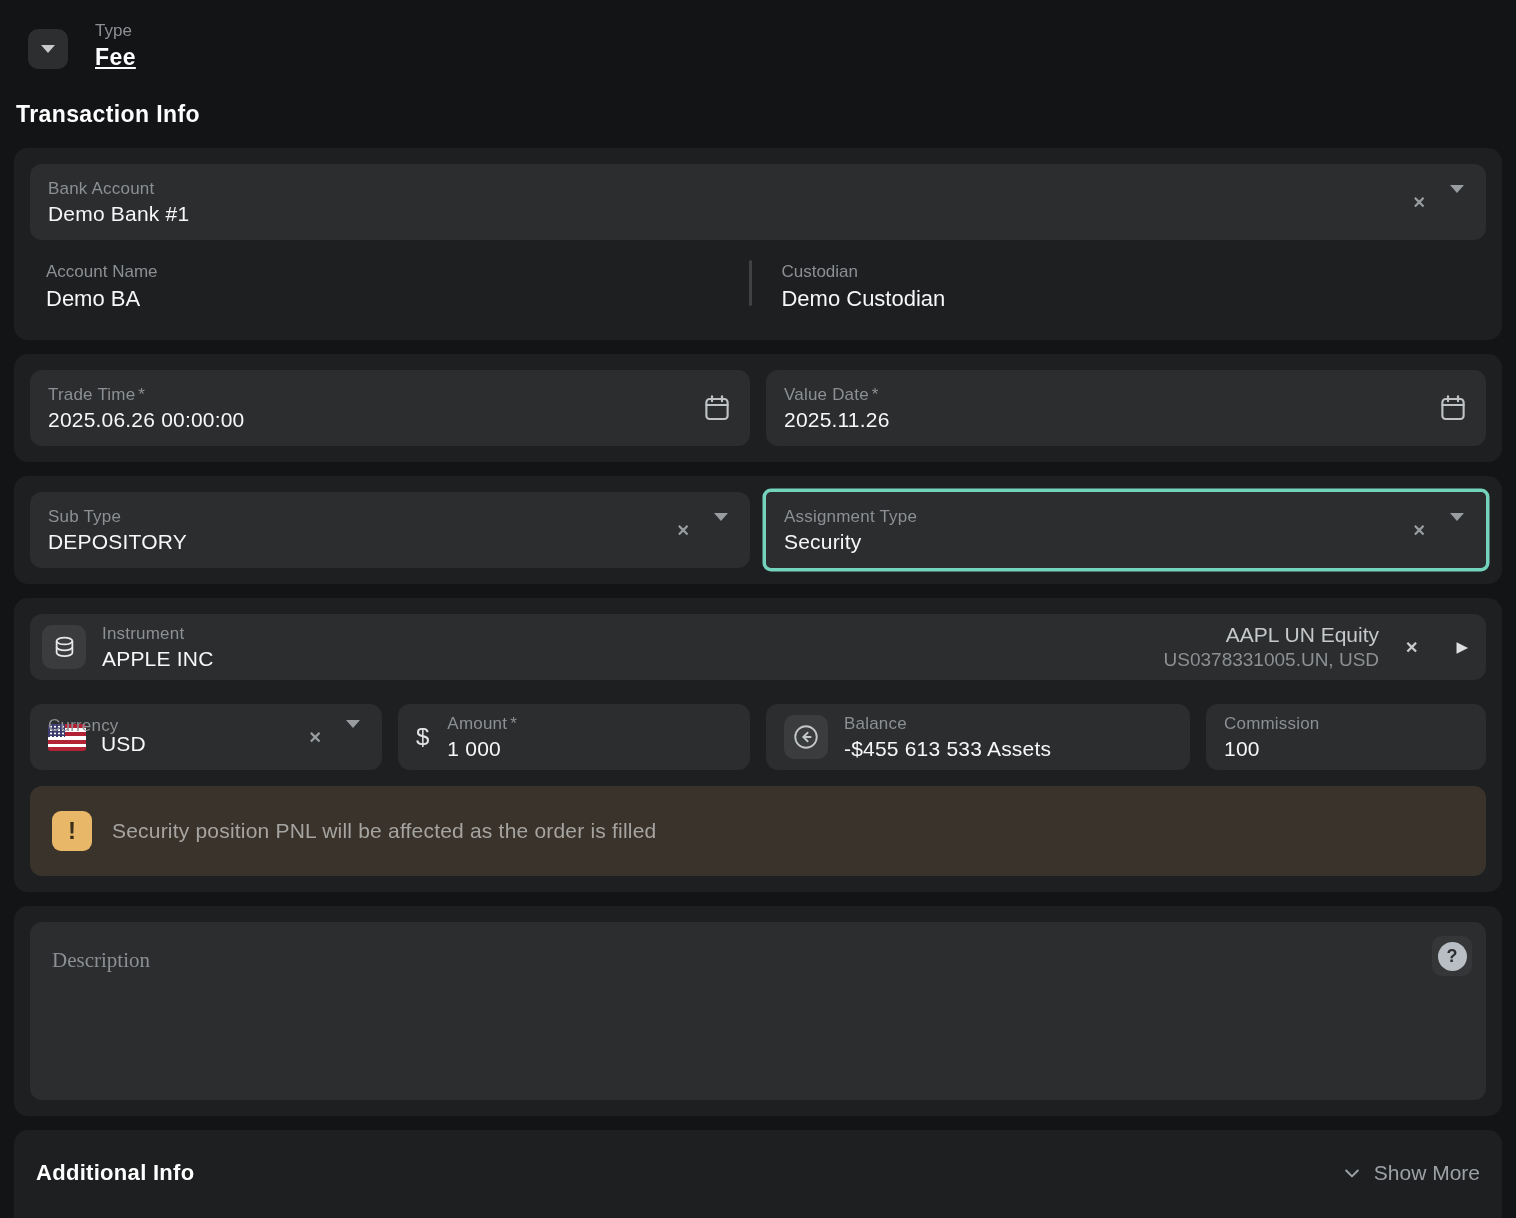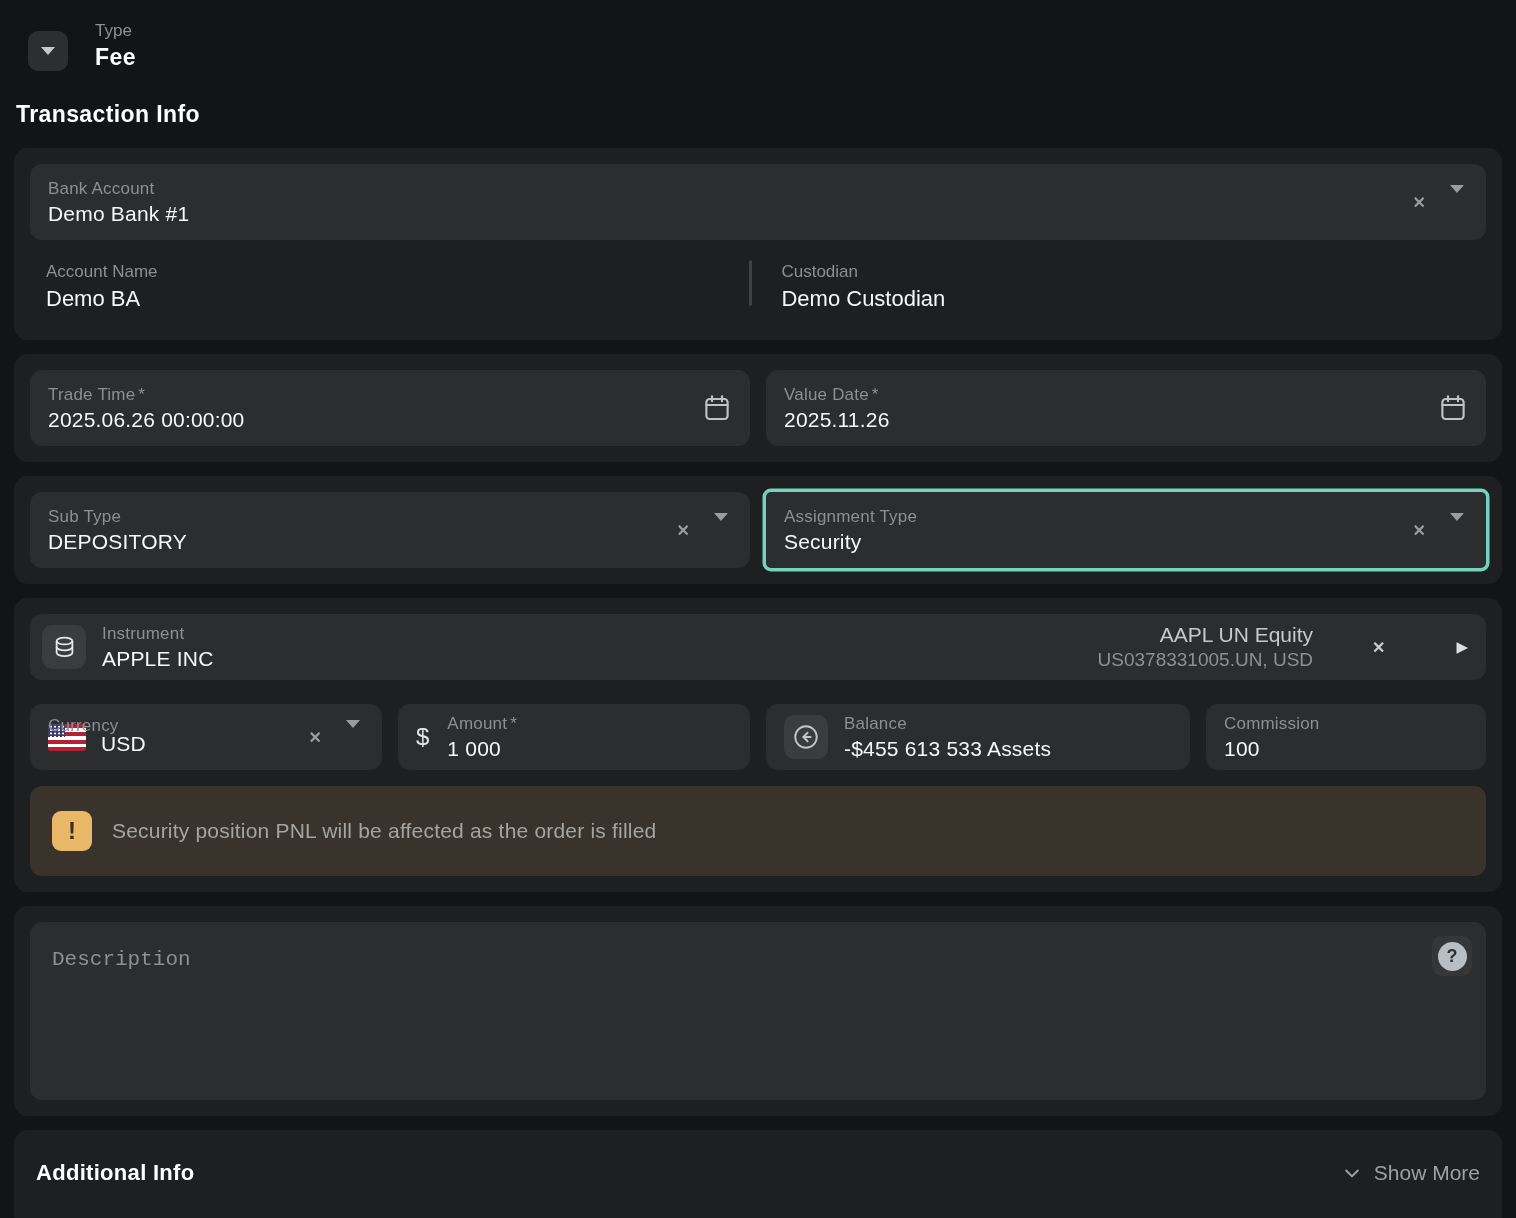--- a/index.html
+++ b/index.html
@@ -6,30 +6,30 @@
   html,body { width:1516px; height:1218px; }
   body {
     background:#131416;
     font-family:"Liberation Sans", sans-serif;
     overflow:hidden;
     color:#f6f7f7;
   }
   .page { position:relative; width:1516px; height:1218px; }
 
   
-  .type-row { display:flex; align-items:flex-end; padding:26px 2px 0 28px; }
+  .type-row { display:flex; align-items:center; padding:26px 2px 0 28px; }
   .collapse-btn {
     width:40px; height:40px; background:#2c2e2f; border-radius:10px;
     display:flex; align-items:center; justify-content:center; cursor:pointer;
   }
   .tri { width:0; height:0; border-left:7px solid transparent; border-right:7px solid transparent; border-top:8px solid #9a9da0; }
   .collapse-btn .tri { border-top-color:#c7c9cb; border-left-width:7px; border-right-width:7px; }
   .type-block { margin-left:27px; margin-top:-5px; }
   .mini-label { color:#8c8f93; font-size:17px; }
-  .type-value { color:#ffffff; font-size:23px; font-weight:bold; margin-top:3px; letter-spacing:.4px; }
+  .type-value { color:#ffffff; font-size:23px; font-weight:bold; margin-top:3px; letter-spacing:.4px;text-decoration:underline; }
 
   .section-title { color:#ffffff; font-size:23px; font-weight:bold; margin:30px 0 20px 16px; letter-spacing:.4px; }
 
   
   .card { background:#1d1f20; border-radius:14px; margin:0 14px 14px 14px; padding:16px; }
   .row2 { display:flex; gap:16px; }
   .row2 > .field { flex:1; }
 
   .field {
     background:#2b2d2e; border-radius:12px; min-height:76px;
@@ -54,21 +54,21 @@
 
   
   .field.highlight { box-shadow:0 0 0 3.5px #73d3bc; border-radius:5px; }
 
   
   .field.instrument { min-height:66px; margin-bottom:24px;padding-left:12px; }
   .icon-box {
     width:44px; height:44px; background:#3a3c3d; border-radius:10px;
     display:flex; align-items:center; justify-content:center; margin-right:16px; flex:0 0 auto;
   }
-  .inst-right { margin-left:auto; display:flex; align-items:center;gap:33px; }
+  .inst-right { margin-left:auto; display:flex; align-items:center; }
   .inst-names { display:flex; flex-direction:column; align-items:flex-end; gap:2px; }
   .inst-ticker { color:#c6c9cb; font-size:21px; }
   .inst-id { color:#8d9093; font-size:19px; }
   .inst-right .clear-x { margin-left:18px; color:#c9cbcd; }
   .details-arrow { color:#dcdedf; font-size:15px; margin-left:30px; cursor:pointer; }
 
   
   .money-row { display:flex; gap:16px; margin-bottom:16px; }
   .money-row .field { min-height:66px; }
   .fld-currency { flex:0 0 352px; }
@@ -97,21 +97,21 @@
     width:40px; height:40px; background:#e9b768; border-radius:9px;
     display:flex; align-items:center; justify-content:center;
     color:#3c2f1a; font-size:24px; font-weight:bold; flex:0 0 auto;
   }
   .warn-text { color:#a5a4a1; font-size:21px; margin-left:20px; letter-spacing:.2px; }
 
   
   .desc-field { position:relative; background:#2b2d2e; border-radius:12px; height:178px; }
   .desc-input {
     width:100%; height:100%; background:transparent; border:none; outline:none; resize:none;
-    color:#f6f7f7; font-size:21px; font-family:Liberation Mono, monospace;
+    color:#f6f7f7; font-size:21px; font-family:Liberation Serif, serif;
     padding:26px 70px 36px 22px;
   }
   .desc-input::placeholder { color:#8c8f93; }
   .help-btn {
     position:absolute; top:14px; right:14px; width:40px; height:40px;
     background:#343637; border-radius:10px; display:flex; align-items:center; justify-content:center; cursor:pointer;
   }
   .help-circle {
     width:29px; height:29px; border-radius:50%; background:#b9bec4;
     display:flex; align-items:center; justify-content:center;

